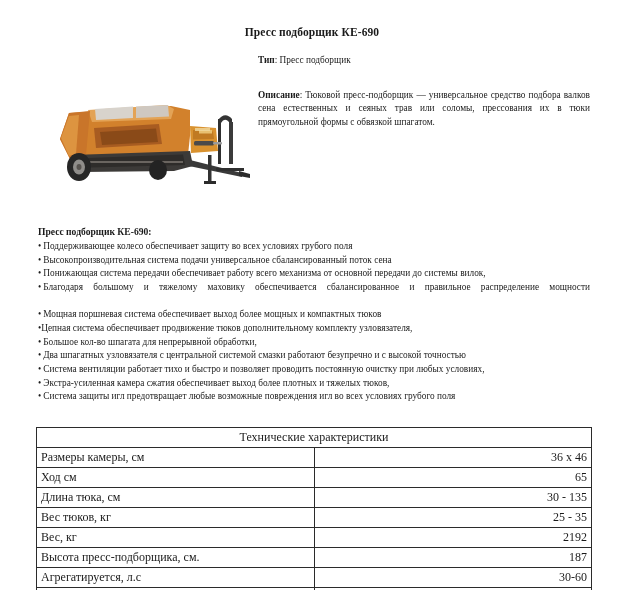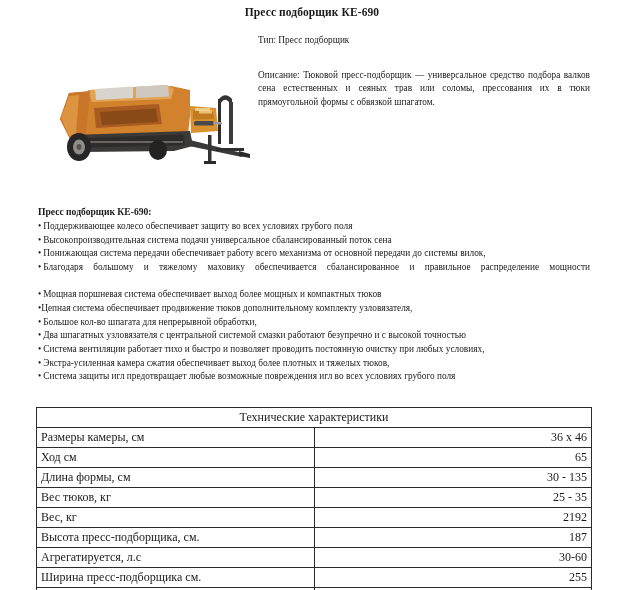--- a/index.html
+++ b/index.html
@@ -14,20 +14,21 @@
     font-family: "Liberation Serif", "DejaVu Serif", serif;
     color: #1a1a1a;
     overflow: hidden;
   }
 
   .page {
     position: relative;
     width: 624px;
     height: 430px;
     box-sizing: border-box;
+    margin-top: 20px;
   }
 
   
   .doc-title {
     position: absolute;
     top: 6px;
     left: 0;
     width: 624px;
     text-align: center;
     font-size: 11.5px;
@@ -60,21 +61,21 @@
     font-size: 9.3px;
     line-height: 1.42;
   }
   .info-type {
     margin: 0 0 22px 0;
   }
   .info-desc {
     margin: 0;
     text-align: justify;
   }
-  .lbl-bold { font-weight: normal; }
+  .lbl-bold { font-weight: bold; }
 
   
   .features {
     position: absolute;
     left: 38px;
     top: 205px;
     width: 552px;
     font-size: 9.3px;
     line-height: 1.47;
   }
@@ -251,21 +252,21 @@
 
         <tr>
           <td class="spec-name">Размеры камеры, см</td>
           <td class="spec-value">36 х 46</td>
         </tr>
         <tr>
           <td class="spec-name">Ход см</td>
           <td class="spec-value">65</td>
         </tr>
         <tr>
-          <td class="spec-name">Длина формы, см</td>
+          <td class="spec-name">Длина тюка, см</td>
           <td class="spec-value">30 - 135</td>
         </tr>
         <tr>
           <td class="spec-name">Вес тюков, кг</td>
           <td class="spec-value">25 - 35</td>
         </tr>
         <tr>
           <td class="spec-name">Вес, кг</td>
           <td class="spec-value">2192</td>
         </tr>

